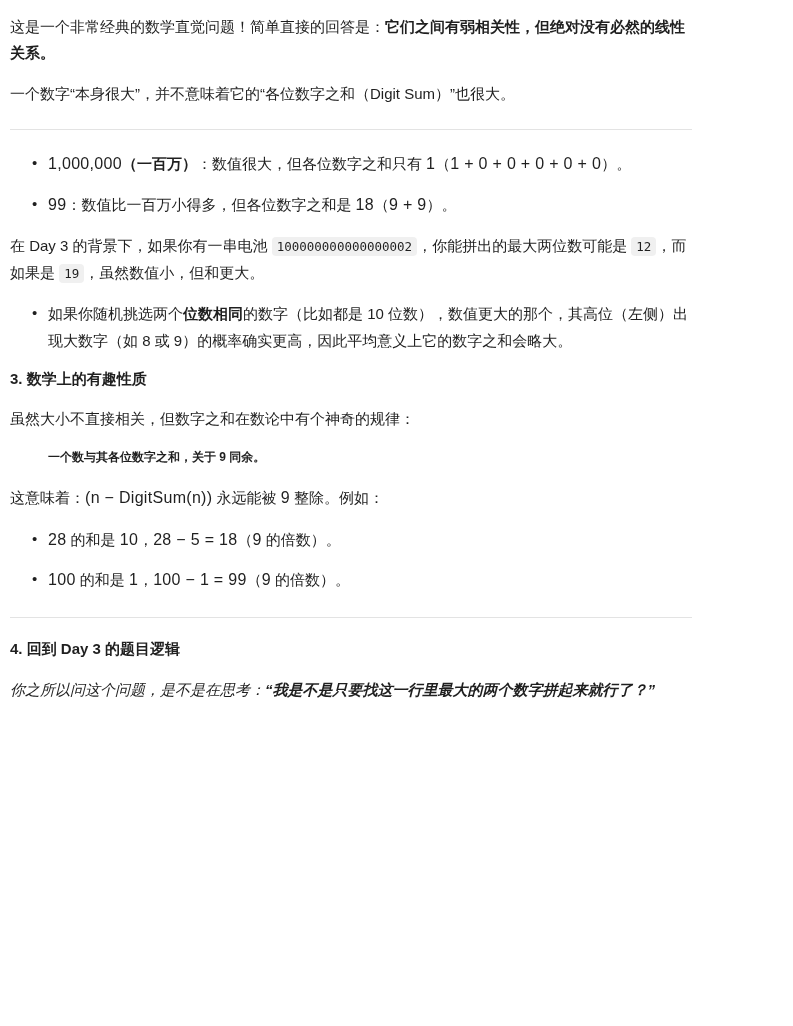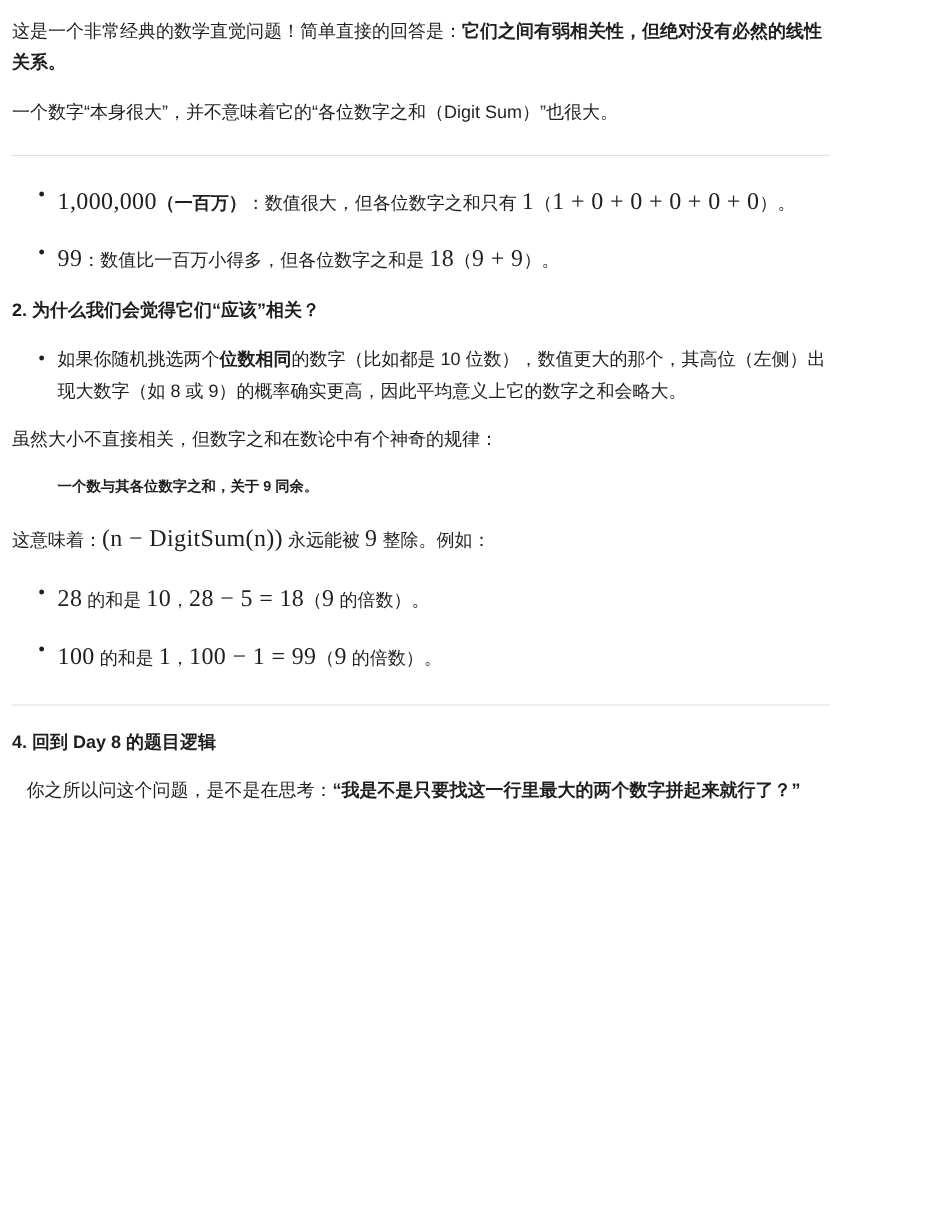--- a/index.html
+++ b/index.html
@@ -54,22 +54,22 @@
   }
   ul.bullets > li:before {
     content: "•";
     position: absolute;
     left: 0;
     top: -1px;
     font-size: 15px;
     color: #1f1f1f;
   }
   .math {
-    font-family: Liberation Serif, serif;
-    font-size: 20px;
+    font-family: Liberation Sans, sans-serif;
+    font-size: 16px;
     letter-spacing: 0.3px;
   }
   .mathi {
     font-family: "DejaVu Serif", serif;
     font-style: italic;
     font-size: 16px;
   }
   code, .code {
     font-family: "DejaVu Sans Mono", monospace;
     font-size: 12.5px;
@@ -79,22 +79,23 @@
     color: #1f1f1f;
     white-space: nowrap;
   }
   .quote {
     margin: 0 0 16px 0;
     padding-left: 38px;
     font-weight: bold;
     font-size: 12px;
   }
   .last-line {
-    margin: 12px;
+    margin: 0;
     padding-bottom: 4px;
+    font-style: italic;
   }
 </style>
 </head>
 <body>
 
 <div class="page">
 
   <p class="intro"><span>这是一个非常经典的数学直觉问题！简单直接的回答是：</span><b>它们之间有弱相关性，但绝对没有必然的</b><b>线性关系。</b></p>
 
   <p>一个数字“本身很大”，并不意味着它的“各位数字之和（Digit Sum）”也很大。</p>
@@ -105,45 +106,46 @@
 
   <ul class="bullets">
     <li>
       <span class="math">1,000,000</span><b>（一百万）</b><span>：数值很大，但各位数字之和只有 </span><span class="math">1</span><span>（</span><span class="math">1 + 0 + 0 + 0 + 0 + 0</span><span>）。</span>
     </li>
     <li>
       <span class="math">99</span><span>：数值比一百万小得多，但各位数字之和是 </span><span class="math">18</span><span>（</span><span class="math">9 + 9</span><span>）。</span>
     </li>
   </ul>
 
+  <p><span>在 Day 3 的背景下，如果你有一串电池 </span><code>100000000000000002</code><span>，你能拼出的最大两位数可能是 </span><code>12</code><span>，而如果是 </span><code>19</code><span>，虽然数值小，但和更大。</span></p>
 
-  <h3 class="section">2. 为什么我们会觉得它们“应该”相关？</h3>
 
 
   <ul class="bullets">
     <li>
       <span>如果你随机挑选两个</span><b>位数相同</b><span>的数字（比如都是 10 位数），数值更大的那个，其高位（左侧）出现大数字（如 8 或 9）的概率确实更高，因此平均意义上它的数字之和会略大。</span>
     </li>
   </ul>
 
+  <h3 class="section">3. 数学上的有趣性质</h3>
 
   <p>虽然大小不直接相关，但数字之和在数论中有个神奇的规律：</p>
 
   <p class="quote">一个数与其各位数字之和，关于 9 同余。</p>
 
   <p><span>这意味着：</span><span class="math">(n − DigitSum(n))</span><span> 永远能被 </span><span class="math">9</span><span> 整除。例如：</span></p>
 
   <ul class="bullets">
     <li>
       <span class="math">28</span><span> 的和是 </span><span class="math">10</span><span>，</span><span class="math">28 − 5 = 18</span><span>（</span><span class="math">9</span><span> 的倍数）。</span>
     </li>
     <li>
       <span class="math">100</span><span> 的和是 </span><span class="math">1</span><span>，</span><span class="math">100 − 1 = 99</span><span>（</span><span class="math">9</span><span> 的倍数）。</span>
     </li>
   </ul>
 
   <hr class="rule">
 
-  <h3 class="section">4. 回到 Day 8 的题目逻辑</h3>
+  <h3 class="section">4. 回到 Day 3 的题目逻辑</h3>
 
   <p class="last-line"><span>你之所以问这个问题，是不是在思考：</span><b>“我是不是只要找这一行里最大的两个数字拼起来就行了？”</b></p>
 
 </div>
 
 </body></html>

